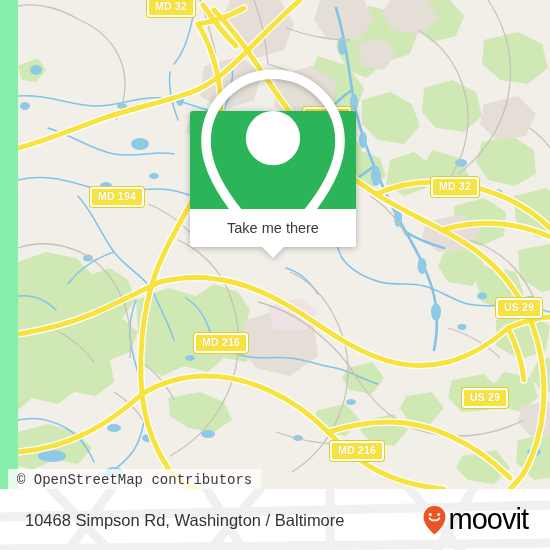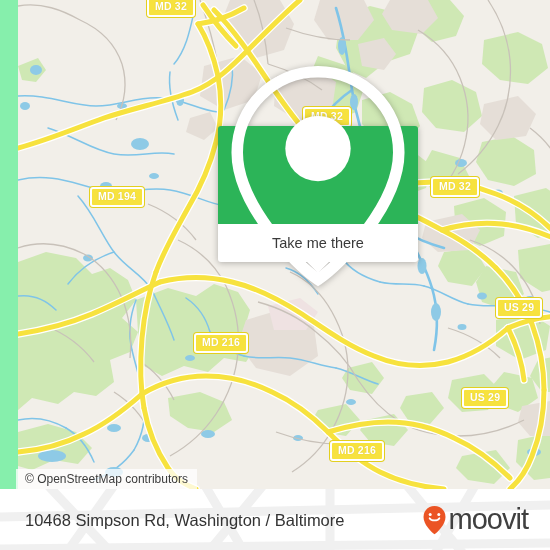--- a/index.html
+++ b/index.html
@@ -26,64 +26,63 @@
     letter-spacing:.2px;
     padding:2px 6px 3px 6px;
     line-height:11px;
     white-space:nowrap;
     box-shadow:0 0 0 1px #e3cf1e;
     text-shadow:0 0 1px rgba(120,100,0,.25);
   }
 
   
   #popup{
-    position:absolute;left:190px;top:126px;width:200px;
+    position:absolute;left:190px;top:111px;width:166px;
     filter:drop-shadow(0 1px 3px rgba(0,0,0,.28));
-    margin-left:28px;
   }
   #popup-head{
     background:#2cb458;height:98px;border-radius:3px 3px 0 0;
     display:flex;align-items:center;justify-content:center;
   }
   #popup-body{
     background:#ffffff;height:38px;border-radius:0 0 3px 3px;
     display:flex;align-items:center;justify-content:center;
   }
   #popup-label{color:#3a3a3a;font-size:14.5px;}
   #popup-tail{
     width:0;height:0;margin:0 auto;
     border-left:11px solid transparent;
     border-right:11px solid transparent;
     border-top:11px solid #ffffff;
   }
 
   
   #attribution{
-    position:absolute;left:16px;top:469px;
+    position:absolute;left:8px;top:469px;
     background:rgba(255,255,255,.76);
     padding:3px 9px 4px 9px;
-    font-size:12px;color:#3b3b3b;white-space:nowrap;
+    font-size:14px;color:#3b3b3b;white-space:nowrap;font-family:Liberation Mono, monospace;
   }
 
   
   #footer{
     position:absolute;left:0;top:489px;width:550px;height:61px;
     background:#ffffff;overflow:hidden;
   }
   #footer svg.wm{position:absolute;left:0;top:-12px;width:550px;height:85px;}
   #address{
     position:absolute;left:25px;top:50%;transform:translateY(-50%);
     font-size:16.5px;color:#333333;white-space:nowrap;
   }
   #logo{
     position:absolute;right:22px;top:50%;transform:translateY(-50%);
     display:flex;align-items:center;gap:2px;
   }
   #logo-mark{width:25px;height:30px;flex:0 0 auto;}
-  #logo-text{font-size:29px;color:#404040;letter-spacing:-1px;line-height:29px;font-weight:500;text-align:center;}
+  #logo-text{font-size:29px;color:#000000;letter-spacing:-1px;line-height:29px;font-weight:500;text-align:center;}
 </style>
 </head>
 <body>
 
 <div id="app">
 
   <div id="map">
     <svg viewBox="0 0 550 489" preserveAspectRatio="none">
       <defs>
         <clipPath id="mapclip">

